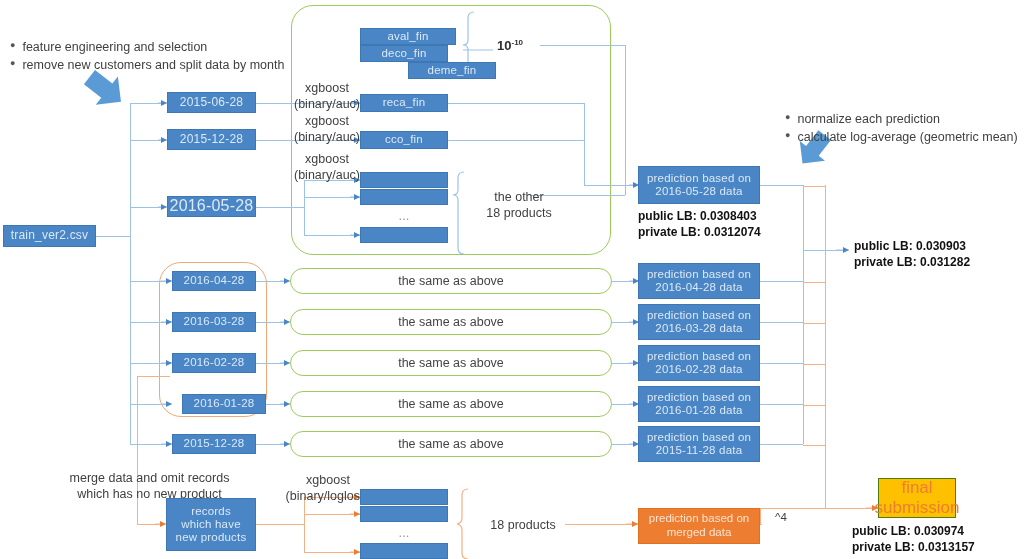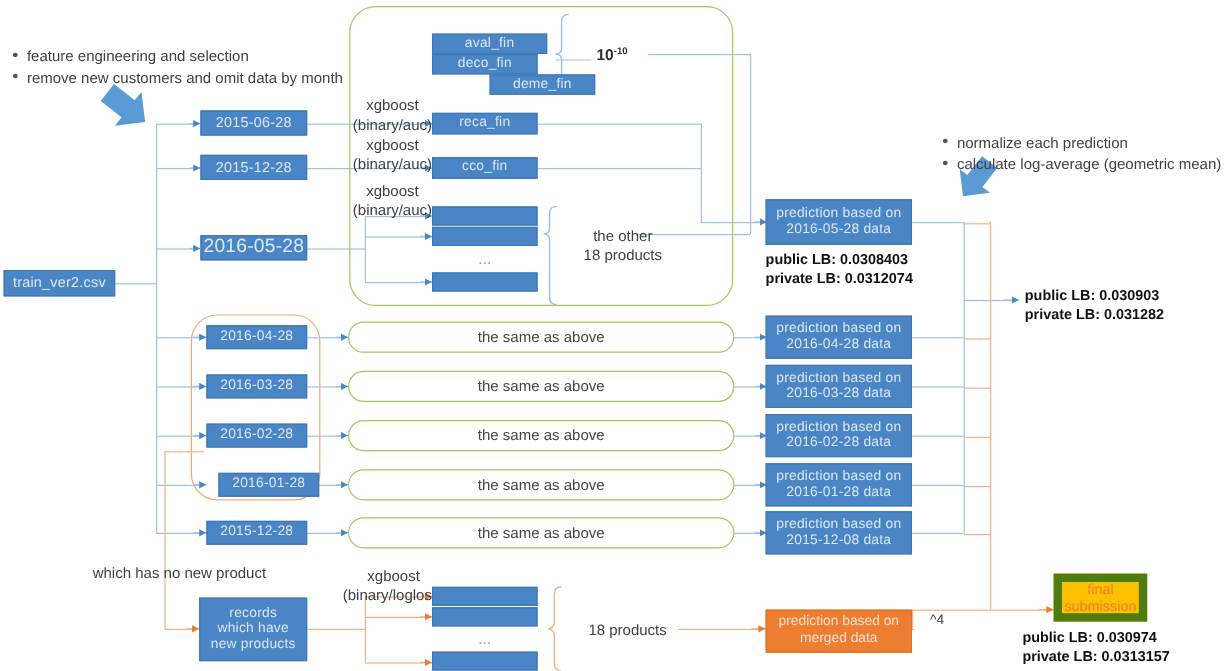--- a/index.html
+++ b/index.html
@@ -16,23 +16,23 @@
     display:flex;align-items:center;justify-content:center;
     text-align:center;line-height:1.15;letter-spacing:.2px;
   }
   .bluebox.plain{color:transparent;}
   .orangebox{
     background:#ED7D31;border:1px solid #e0711f;color:#fde3d0;
     display:flex;align-items:center;justify-content:center;
     text-align:center;line-height:1.2;
   }
   .goldbox{
-    background:#FFC000;border:7px solid #4d7c0f;color:#ED7D31;
+    background:#FFC000;border:1px solid #4d7c0f;color:#ED7D31;
     display:flex;align-items:center;justify-content:center;
-    text-align:center;line-height:1.2;font-size:12px;
+    text-align:center;line-height:1.2;font-size:17px;
   }
   .greenpill{
     background:#ffffff;border:1.3px solid #9BCB5B;border-radius:14px;
     display:flex;align-items:center;justify-content:center;
     color:#444;font-size:12.5px;
   }
   .greenpanel{
     background:transparent;border:1.4px solid #9BCB5B;border-radius:22px;
   }
   .orangepanel{
@@ -202,21 +202,21 @@
     </g>
   </svg>
 
   <div class="abs note" style="left:10px;top:38px;width:280px;">
     <div class="bullet">
       <span class="dot">●</span>
       <span>feature engineering and selection</span>
     </div>
     <div class="bullet">
       <span class="dot">●</span>
-      <span>remove new customers and omit data by month</span>
+      <span>remove new customers and split data by month</span>
     </div>
   </div>
 
   <div class="abs bluebox" style="left:3px;top:225px;width:93px;height:22px;font-size:12px;">train_ver2.csv</div>
 
   <div class="abs bluebox" style="left:167px;top:92px;width:89px;height:21px;font-size:12px;">2015-06-28</div>
   <div class="abs bluebox" style="left:167px;top:129px;width:89px;height:21px;font-size:12px;">2015-12-28</div>
   <div class="abs bluebox" style="left:167px;top:196px;width:89px;height:21px;font-size:16px;">2016-05-28</div>
 
   <div class="abs cap" style="left:287px;top:80px;width:80px;">
@@ -286,40 +286,41 @@
   <div class="abs bluebox" style="left:638px;top:345px;width:122px;height:36px;font-size:11.5px;flex-direction:column;">
     <div>prediction based on</div>
     <div>2016-02-28 data</div>
   </div>
   <div class="abs bluebox" style="left:638px;top:386px;width:122px;height:36px;font-size:11.5px;flex-direction:column;">
     <div>prediction based on</div>
     <div>2016-01-28 data</div>
   </div>
   <div class="abs bluebox" style="left:638px;top:426px;width:122px;height:36px;font-size:11.5px;flex-direction:column;">
     <div>prediction based on</div>
-    <div>2015-12-08 data</div>
+    <div>2015-11-28 data</div>
   </div>
 
   <div class="abs note" style="left:785px;top:110px;width:240px;">
     <div class="bullet">
       <span class="dot">●</span>
       <span>normalize each prediction</span>
     </div>
     <div class="bullet">
       <span class="dot">●</span>
       <span>calculate log-average (geometric mean)</span>
     </div>
   </div>
 
   <div class="abs lb" style="left:854px;top:238px;">
     <div>public LB:  0.030903</div>
     <div>private LB: 0.031282</div>
   </div>
 
   <div class="abs cap" style="left:42px;top:470px;width:215px;">
+    <div>merge data and omit records</div>
     <div>which has no new product</div>
   </div>
 
   <div class="abs bluebox" style="left:166px;top:498px;width:90px;height:53px;font-size:11.5px;flex-direction:column;">
     <div>records</div>
     <div>which have</div>
     <div>new products</div>
   </div>
 
   <div class="abs cap" style="left:278px;top:472px;width:100px;">

